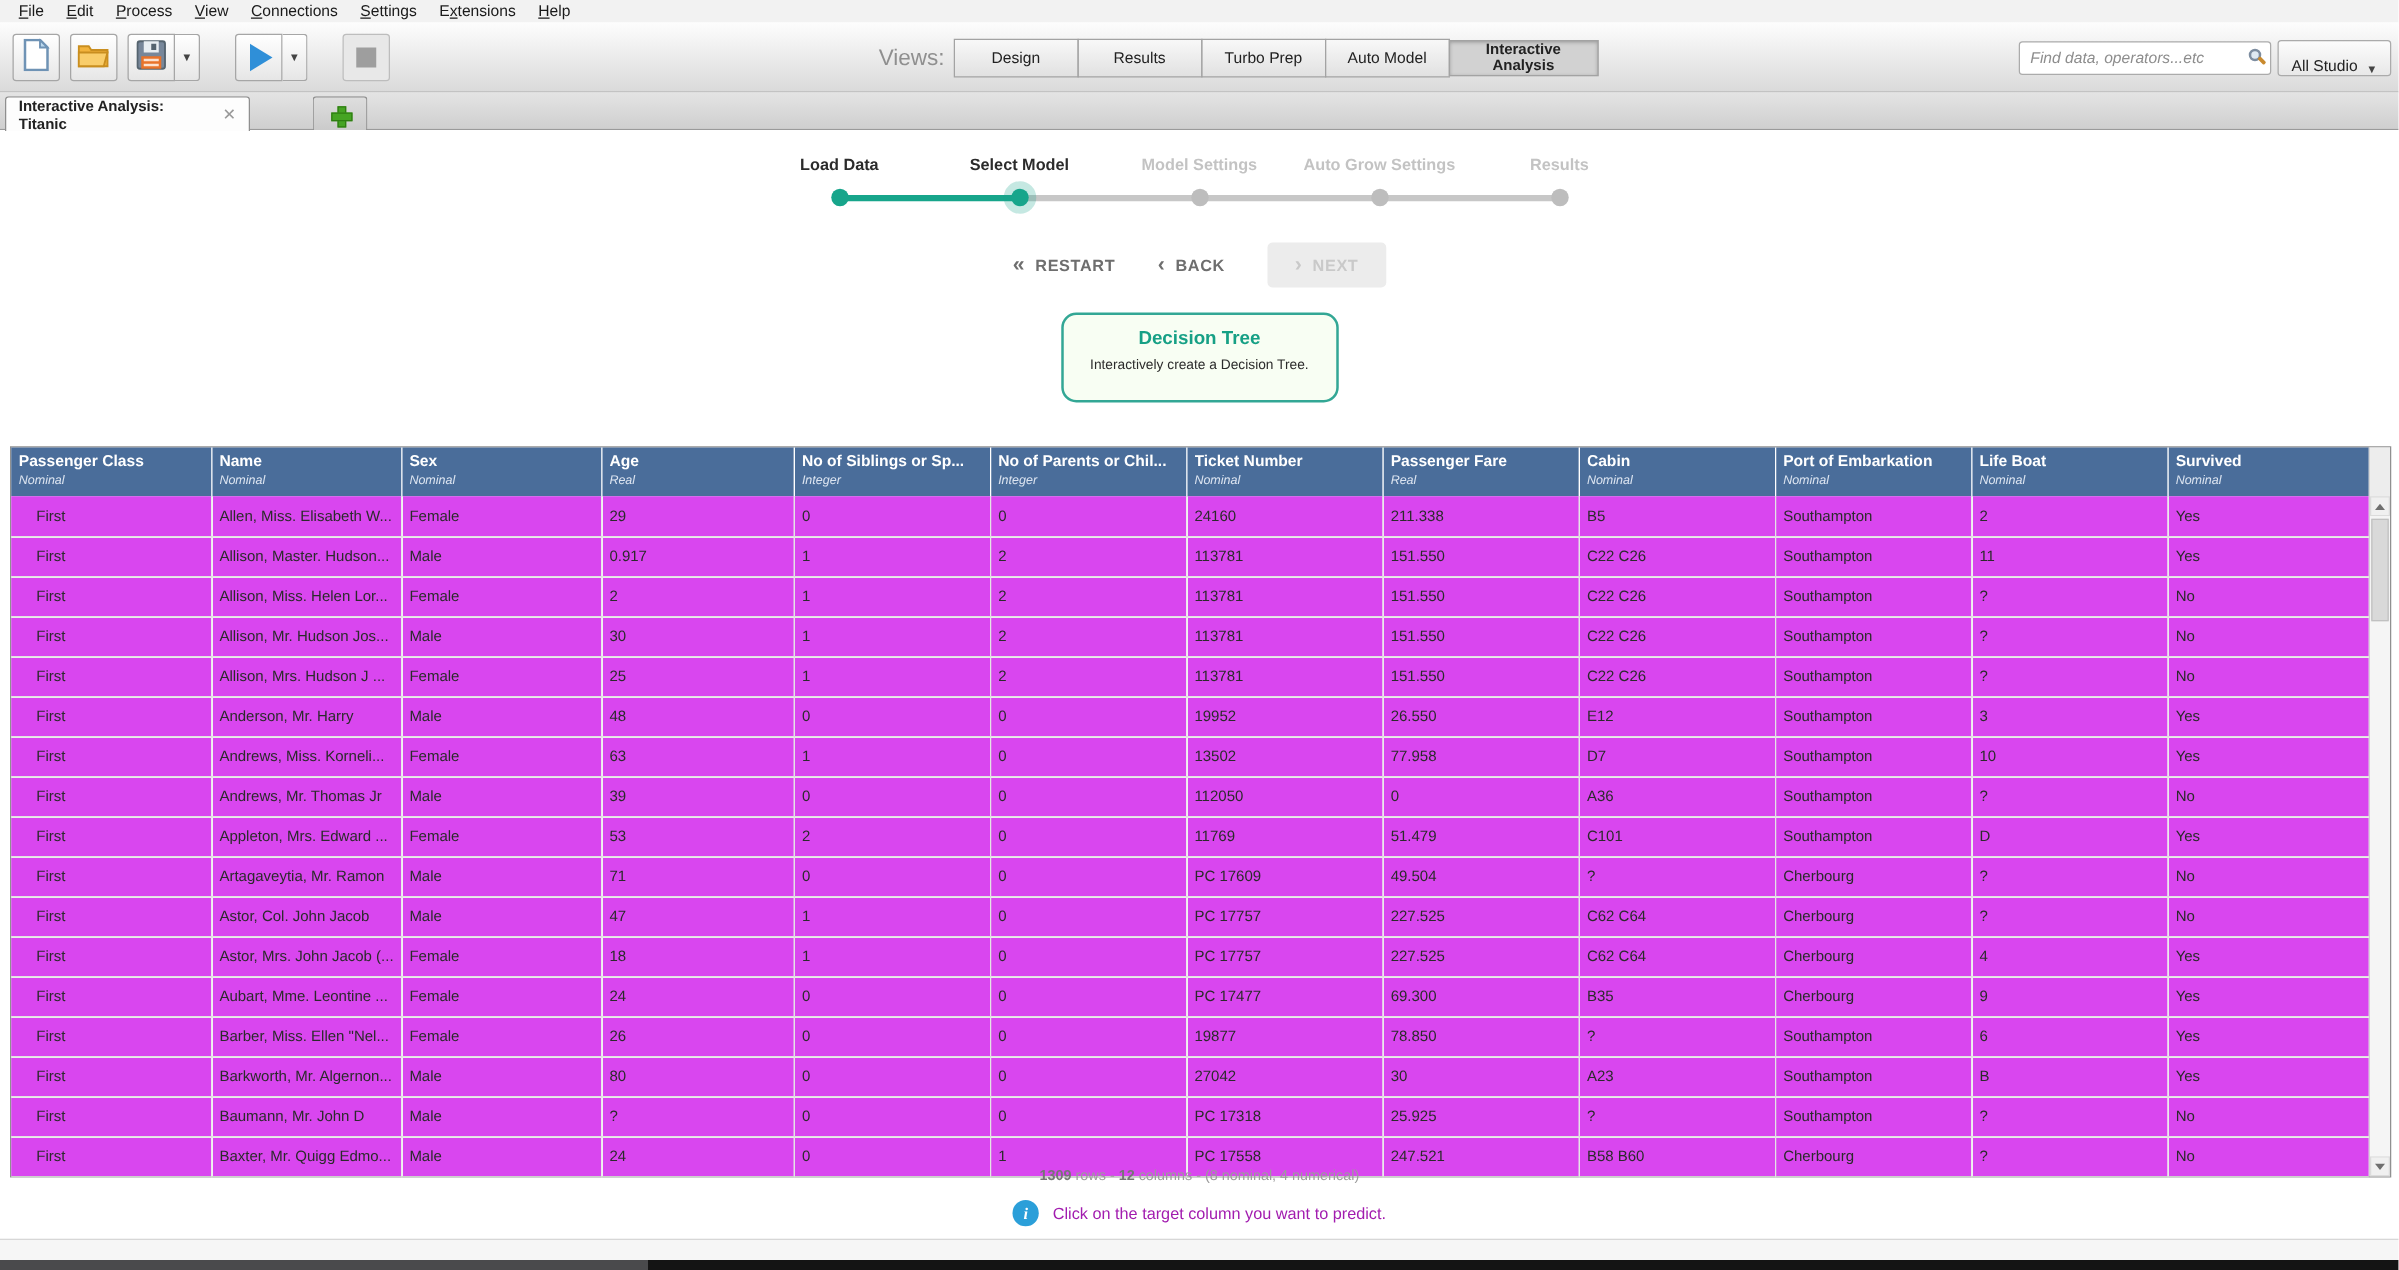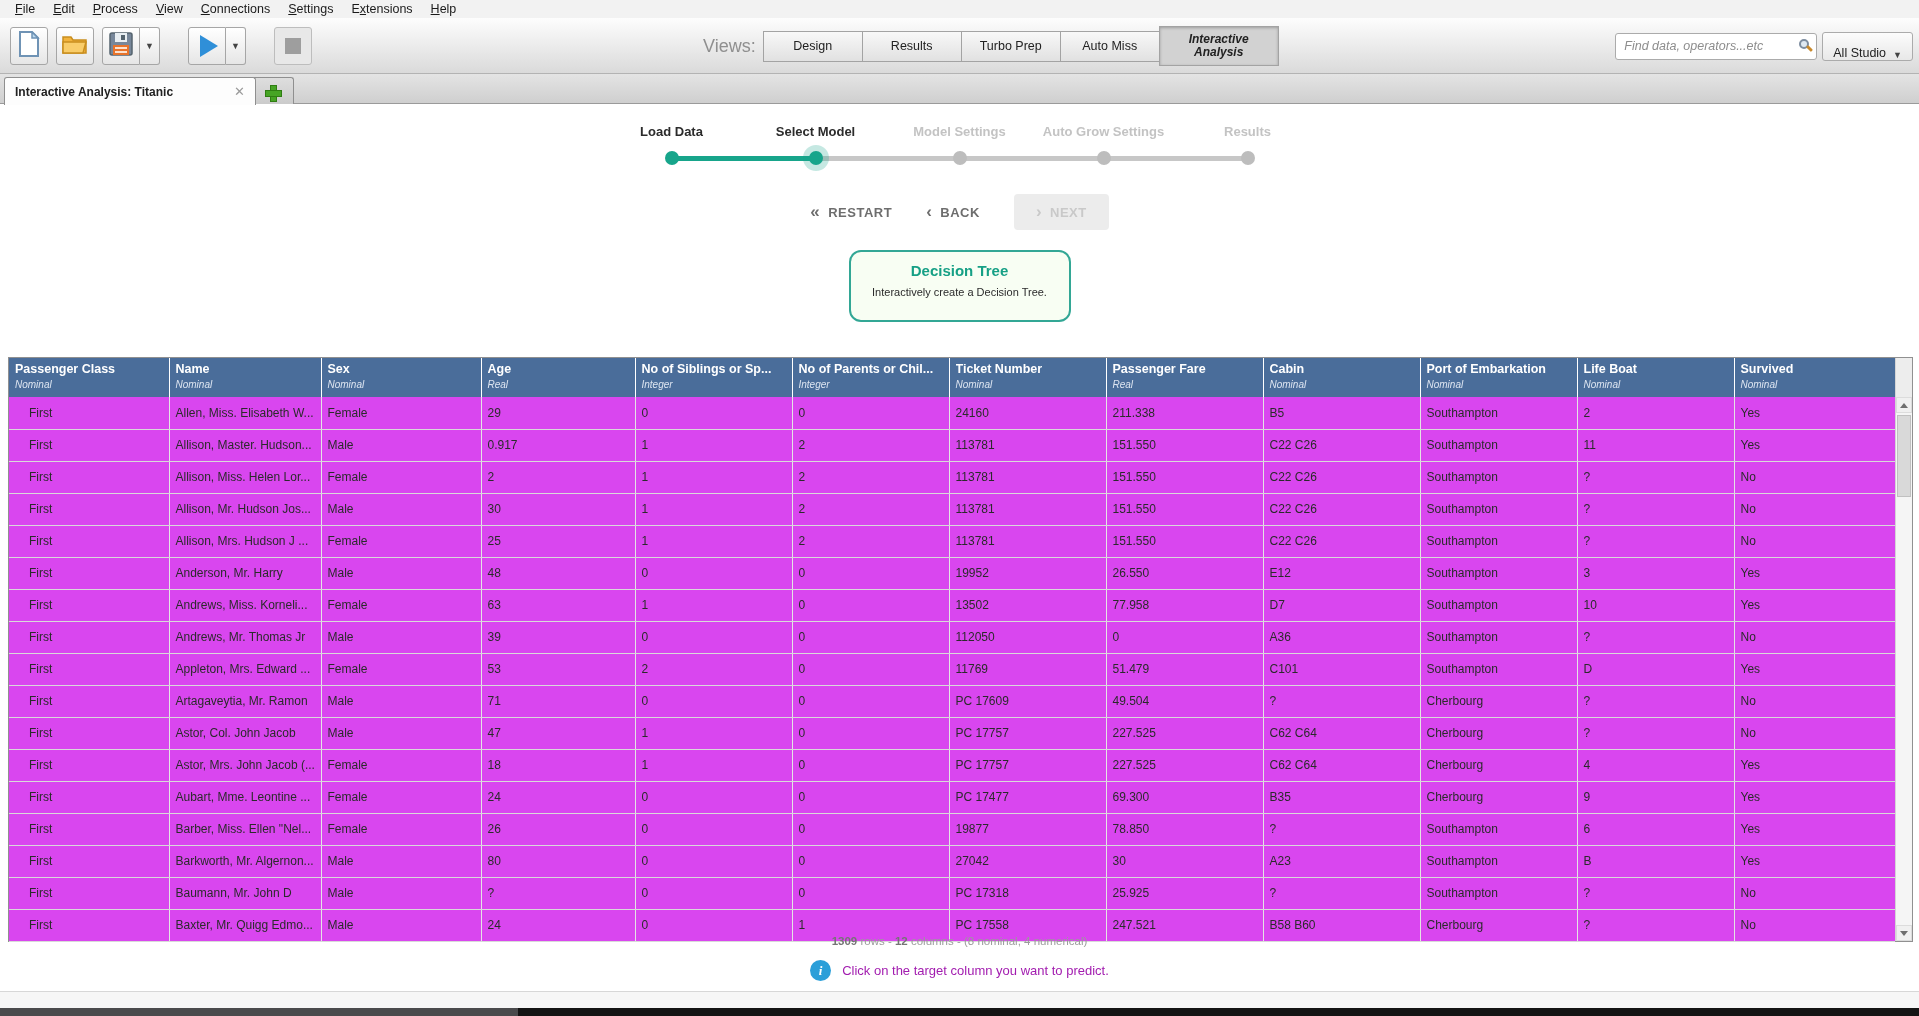--- a/index.html
+++ b/index.html
@@ -31,22 +31,22 @@
               border-left:18px solid #2f8fd8; margin-left:4px; }
   .stop-sq { width:16px; height:16px; background:#9e9e9e; }
   .tb-btn.disabled { background:#e8e8e8; border-color:#bdbdbd; }
 
   .views { position:absolute; left:703px; top:0; height:56px; display:flex; align-items:center; }
   .views-label { font-size:18px; color:#8f8f8f; margin-right:8px; }
   .views-btns { display:flex; align-items:center; }
   .views-btn { height:31px; min-width:100px; padding:0 14px; margin-left:-1px;
                border:1px solid #a3a3a3; background:linear-gradient(#f8f8f8,#e1e1e1);
                font-family:"Liberation Sans",sans-serif; font-size:12.5px; color:#222; cursor:pointer; }
-  .views-btn.selected { height:40px; background:#d2d2d2; box-shadow:inset 0 1px 3px rgba(0,0,0,.25);
-               font-weight:bold; font-size:12px; line-height:13px; white-space:normal; width:120px;font-style:italic; }
+  .views-btn.selected { height:29px; background:#d2d2d2; box-shadow:inset 0 1px 3px rgba(0,0,0,.25);
+               font-weight:bold; font-size:12px; line-height:13px; white-space:normal; width:120px; }
 
   .tb-right { position:absolute; right:6px; top:0; height:56px; display:flex; align-items:center; gap:5px; }
   .search-box { position:relative; width:202px; height:27px; }
   .search-box input { width:100%; height:100%; border:1px solid #ababab; border-radius:3px;
                padding:0 26px 0 8px; font-family:"Liberation Sans",sans-serif;
                font-size:12.5px; font-style:italic; color:#555; }
   .search-box input::placeholder { color:#8d8d8d; font-style:italic; }
   .mag { position:absolute; right:8px; top:6px; width:10px; height:10px;
          border:2px solid #7d8da0; border-radius:50%; background:#dfe9f2; }
   .mag::after { content:''; position:absolute; width:7px; height:3px; background:#c98a2e;
@@ -54,21 +54,21 @@
   .scope-btn { height:29px; padding:0 10px; border:1px solid #ababab; border-radius:3px;
          background:linear-gradient(#fcfcfc,#e8e8e8); font-family:"Liberation Sans",sans-serif;
          font-size:12.5px; color:#222; display:flex; align-items:flex-end; gap:7px; cursor:pointer; }
   .caret { font-size:9px; color:#444; }
 
   
   .tabstrip { position:absolute; top:74px; left:0; right:0; height:30px;
               background:linear-gradient(#e4e4e4,#cfcfcf); border-bottom:1px solid #9a9a9a; }
   .tab { position:absolute; top:3px; height:28px; border:1px solid #8f8f8f; border-bottom:none;
          border-radius:3px 3px 0 0; display:flex; align-items:center; }
-  .tab.active { left:4px; width:252px; background:#fdfdfd; z-index:2; padding:0 10px; }
+  .tab.active { left:4px; width:196px; background:#fdfdfd; z-index:2; padding:0 10px; }
   .tab.active .tab-title { font-size:12px; font-weight:bold; color:#222; flex:1; }
   .tab-close { color:#9a9a9a; font-size:13px; margin-left:8px; cursor:pointer; }
   .tab.plus { left:250px; width:44px; background:linear-gradient(#dedede,#cacaca);
               justify-content:center; cursor:pointer; }
   .plus-icon { position:relative; width:16px; height:16px; }
   .plus-icon::before { content:''; position:absolute; left:6px; top:1px; width:5px; height:15px;
               background:#46a424; border:1px solid #2f7d12; }
   .plus-icon::after { content:''; position:absolute; left:1px; top:6px; width:15px; height:5px;
               background:#46a424; border:1px solid #2f7d12; }
 
@@ -217,21 +217,21 @@
         <span class="stop-sq"></span>
       </button>
     </div>
 
     <div class="views">
       <span class="views-label">Views:</span>
       <div class="views-btns">
           <button class="views-btn">Design</button>
           <button class="views-btn">Results</button>
           <button class="views-btn">Turbo Prep</button>
-          <button class="views-btn">Auto Miss</button>
+          <button class="views-btn">Auto Model</button>
           <button class="views-btn selected">Interactive Analysis</button>
         </div>
     </div>
 
     <div class="tb-right">
       <div class="search-box">
         <input type="text" placeholder="Find data, operators...etc" style="">
         <span class="mag"></span>
       </div>
       <button class="scope-btn">

